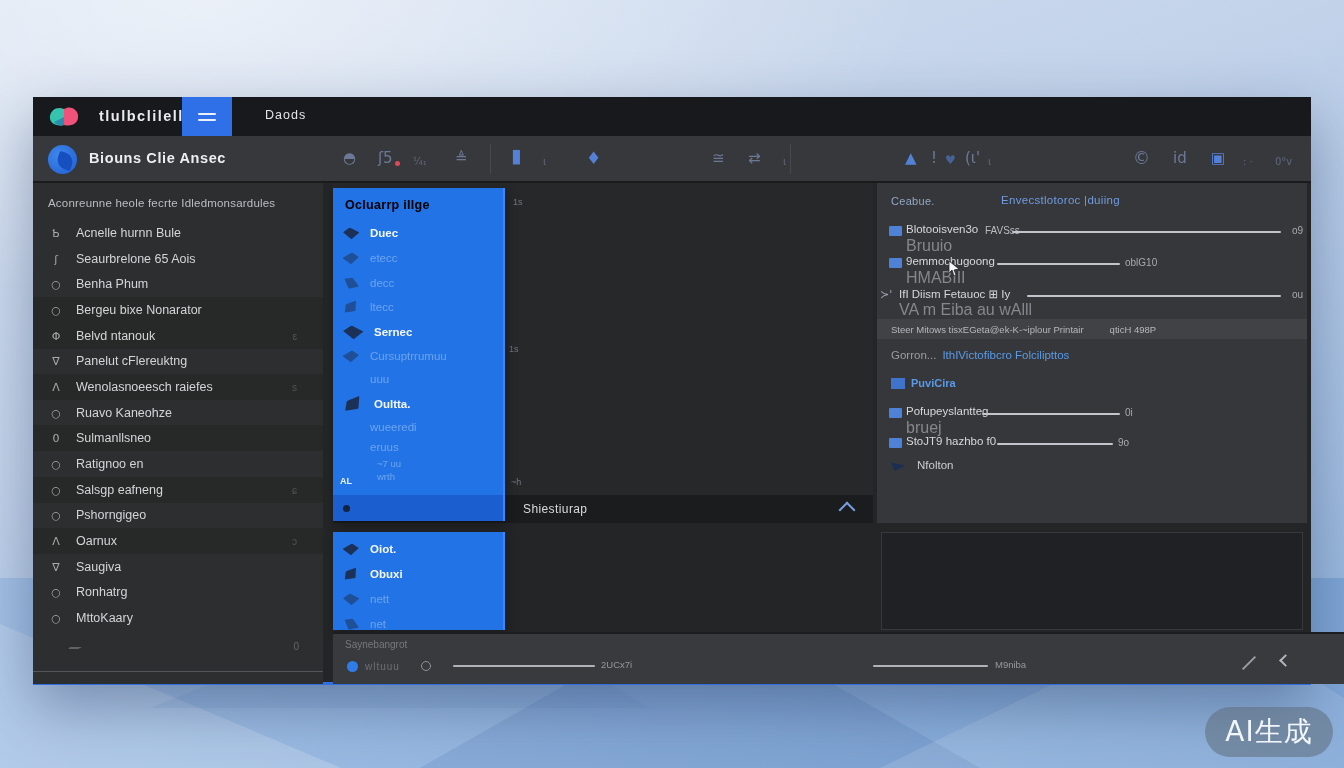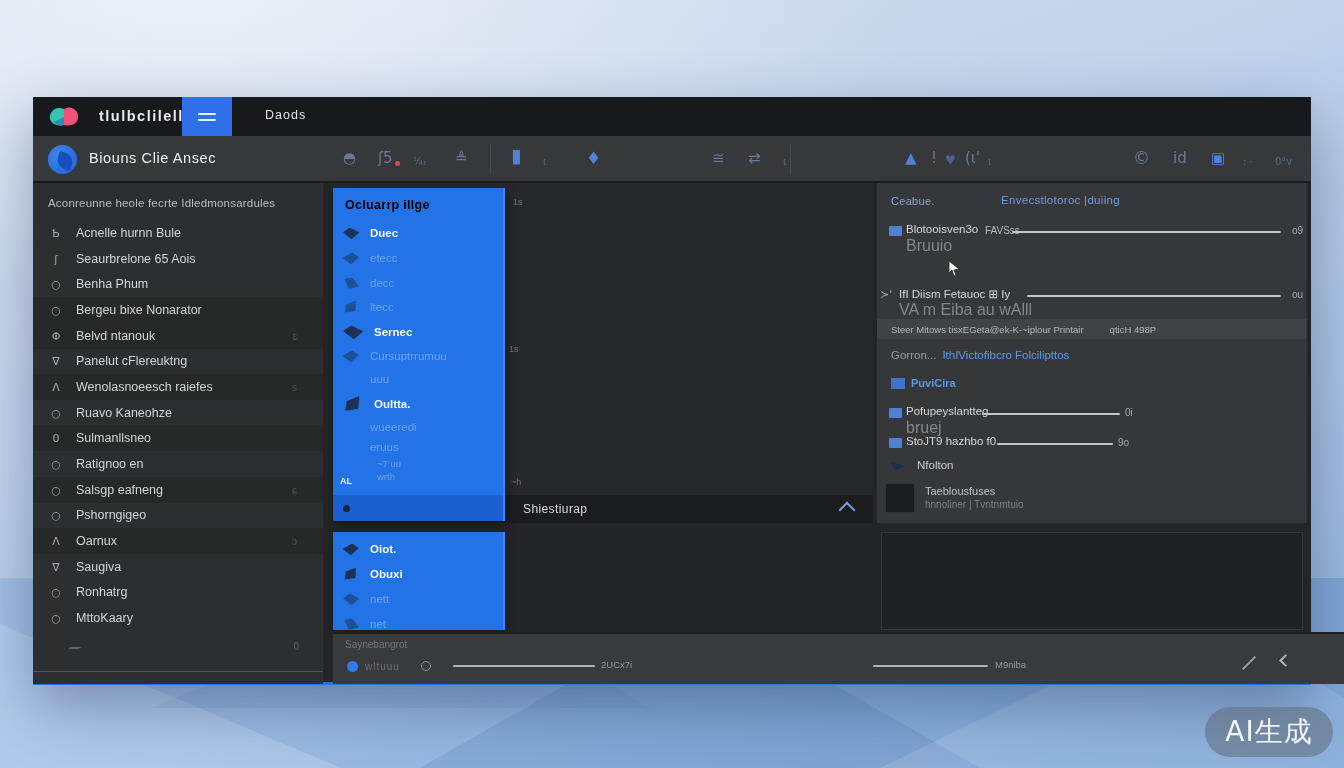--- a/index.html
+++ b/index.html
@@ -32,21 +32,21 @@
   .colabel{font-size:10px;color:#9a9ea4;letter-spacing:1px}
   .avatar{width:15px;height:15px;border-radius:50%;background:#2e7de8;position:relative}
   .avatar i{position:absolute;left:2px;top:4px;width:6px;height:6px;border-radius:50%;background:#9cc6f6}
   .userlabel{font-size:10.5px;color:#c7cacd;letter-spacing:.5px}
 
   
   .toolbar{position:absolute;left:0;top:39px;width:1278px;height:47px;background:#37383c;border-bottom:2px solid #191b1d}
   .applogo2{position:absolute;left:15px;top:9px;width:29px;height:29px;border-radius:50%;
     background:radial-gradient(circle at 35% 35%,#3e86ec,#1f5fd2);overflow:hidden}
   .applogo2 i{position:absolute;left:9px;top:8px;width:16px;height:16px;background:#174ec0;border-radius:2px 10px 2px 10px;transform:rotate(20deg)}
-  .projtitle{position:absolute;left:56px;top:14px;font-size:14.5px;font-weight:normal;color:#eceef0;letter-spacing:.6px}
+  .projtitle{position:absolute;left:56px;top:14px;font-size:14.5px;font-weight:bold;color:#eceef0;letter-spacing:.6px}
   .tic{position:absolute;top:12px;font-size:15px;color:#7d8fb5;opacity:.75;line-height:20px}
   .tic.blu{color:#5585e0;opacity:.95}
   .tic.sm{font-size:10px;top:16px;opacity:.55}
   .tdiv{position:absolute;top:8px;width:1px;height:30px;background:#47494d}
   .rdot{position:absolute;left:362px;top:25px;width:5px;height:5px;border-radius:50%;background:#e0485a}
 
   
   .sidebar{position:absolute;left:0;top:86px;width:290px;height:501px;background:#2c2e30}
   .sheader{position:absolute;left:15px;top:14px;font-size:11.5px;color:#bcbec1;letter-spacing:.2px;white-space:nowrap}
   .srow{position:absolute;left:0;width:290px;height:26px;display:flex;align-items:center}
@@ -373,20 +373,27 @@
 
     <div class="irow" style="top:40px">
       <span class="chip"></span>
       <span class="ilb">Blotooisven3o</span>
       <span class="isub">Bruuio</span>
       <span class="imid">FAVSss</span>
       <span class="itrack" style="left:135px;right:26px"></span>
       <span class="ival" style="right:4px">o9</span>
     </div>
 
+    <div class="irow" style="top:72px">
+      <span class="chip"></span>
+      <span class="ilb">9emmochugoong</span>
+      <span class="isub">HMABIII</span>
+      <span class="itrack" style="left:120px;width:123px"></span>
+      <span class="ival" style="left:248px">oblG10</span>
+    </div>
 
     <div class="irow" style="top:104px">
       <span class="iprefix g">≻'</span>
       <span class="ilb" style="left:22px">IfI Diism Fetauoc ⊞ Iy</span>
       <span class="isub" style="left:22px">VA m Eiba au wAlll</span>
       <span class="itrack" style="left:150px;right:26px"></span>
       <span class="ival" style="right:4px">ou</span>
     </div>
 
     <div class="sectionbar">
@@ -416,25 +423,20 @@
       <span class="ilb">StoJT9 hazhbo f0</span>
       <span class="itrack" style="left:120px;width:116px"></span>
       <span class="ival" style="left:241px">9o</span>
     </div>
 
     <div class="actrow">
       <span class="act-ic"></span>
       <span class="act-lb">Nfolton</span>
     </div>
 
-    <div class="cardrow">
-      <span class="thumb"></span>
-      <span class="card-t">Taeblousfuses</span>
-      <span class="card-s">hnnoliner | Tvntnmtuio</span>
-    </div>
   </div>
 
   <div class="darkbox"></div>
 
   <div class="bottombar">
     <span class="bb-label">Saynebangrot</span>
     <span class="bb-dot"></span>
     <span class="bb-toggle">wltuuu</span>
     <span class="bb-ring"></span>
     <span class="bb-track" style="left:120px;width:142px"></span>

